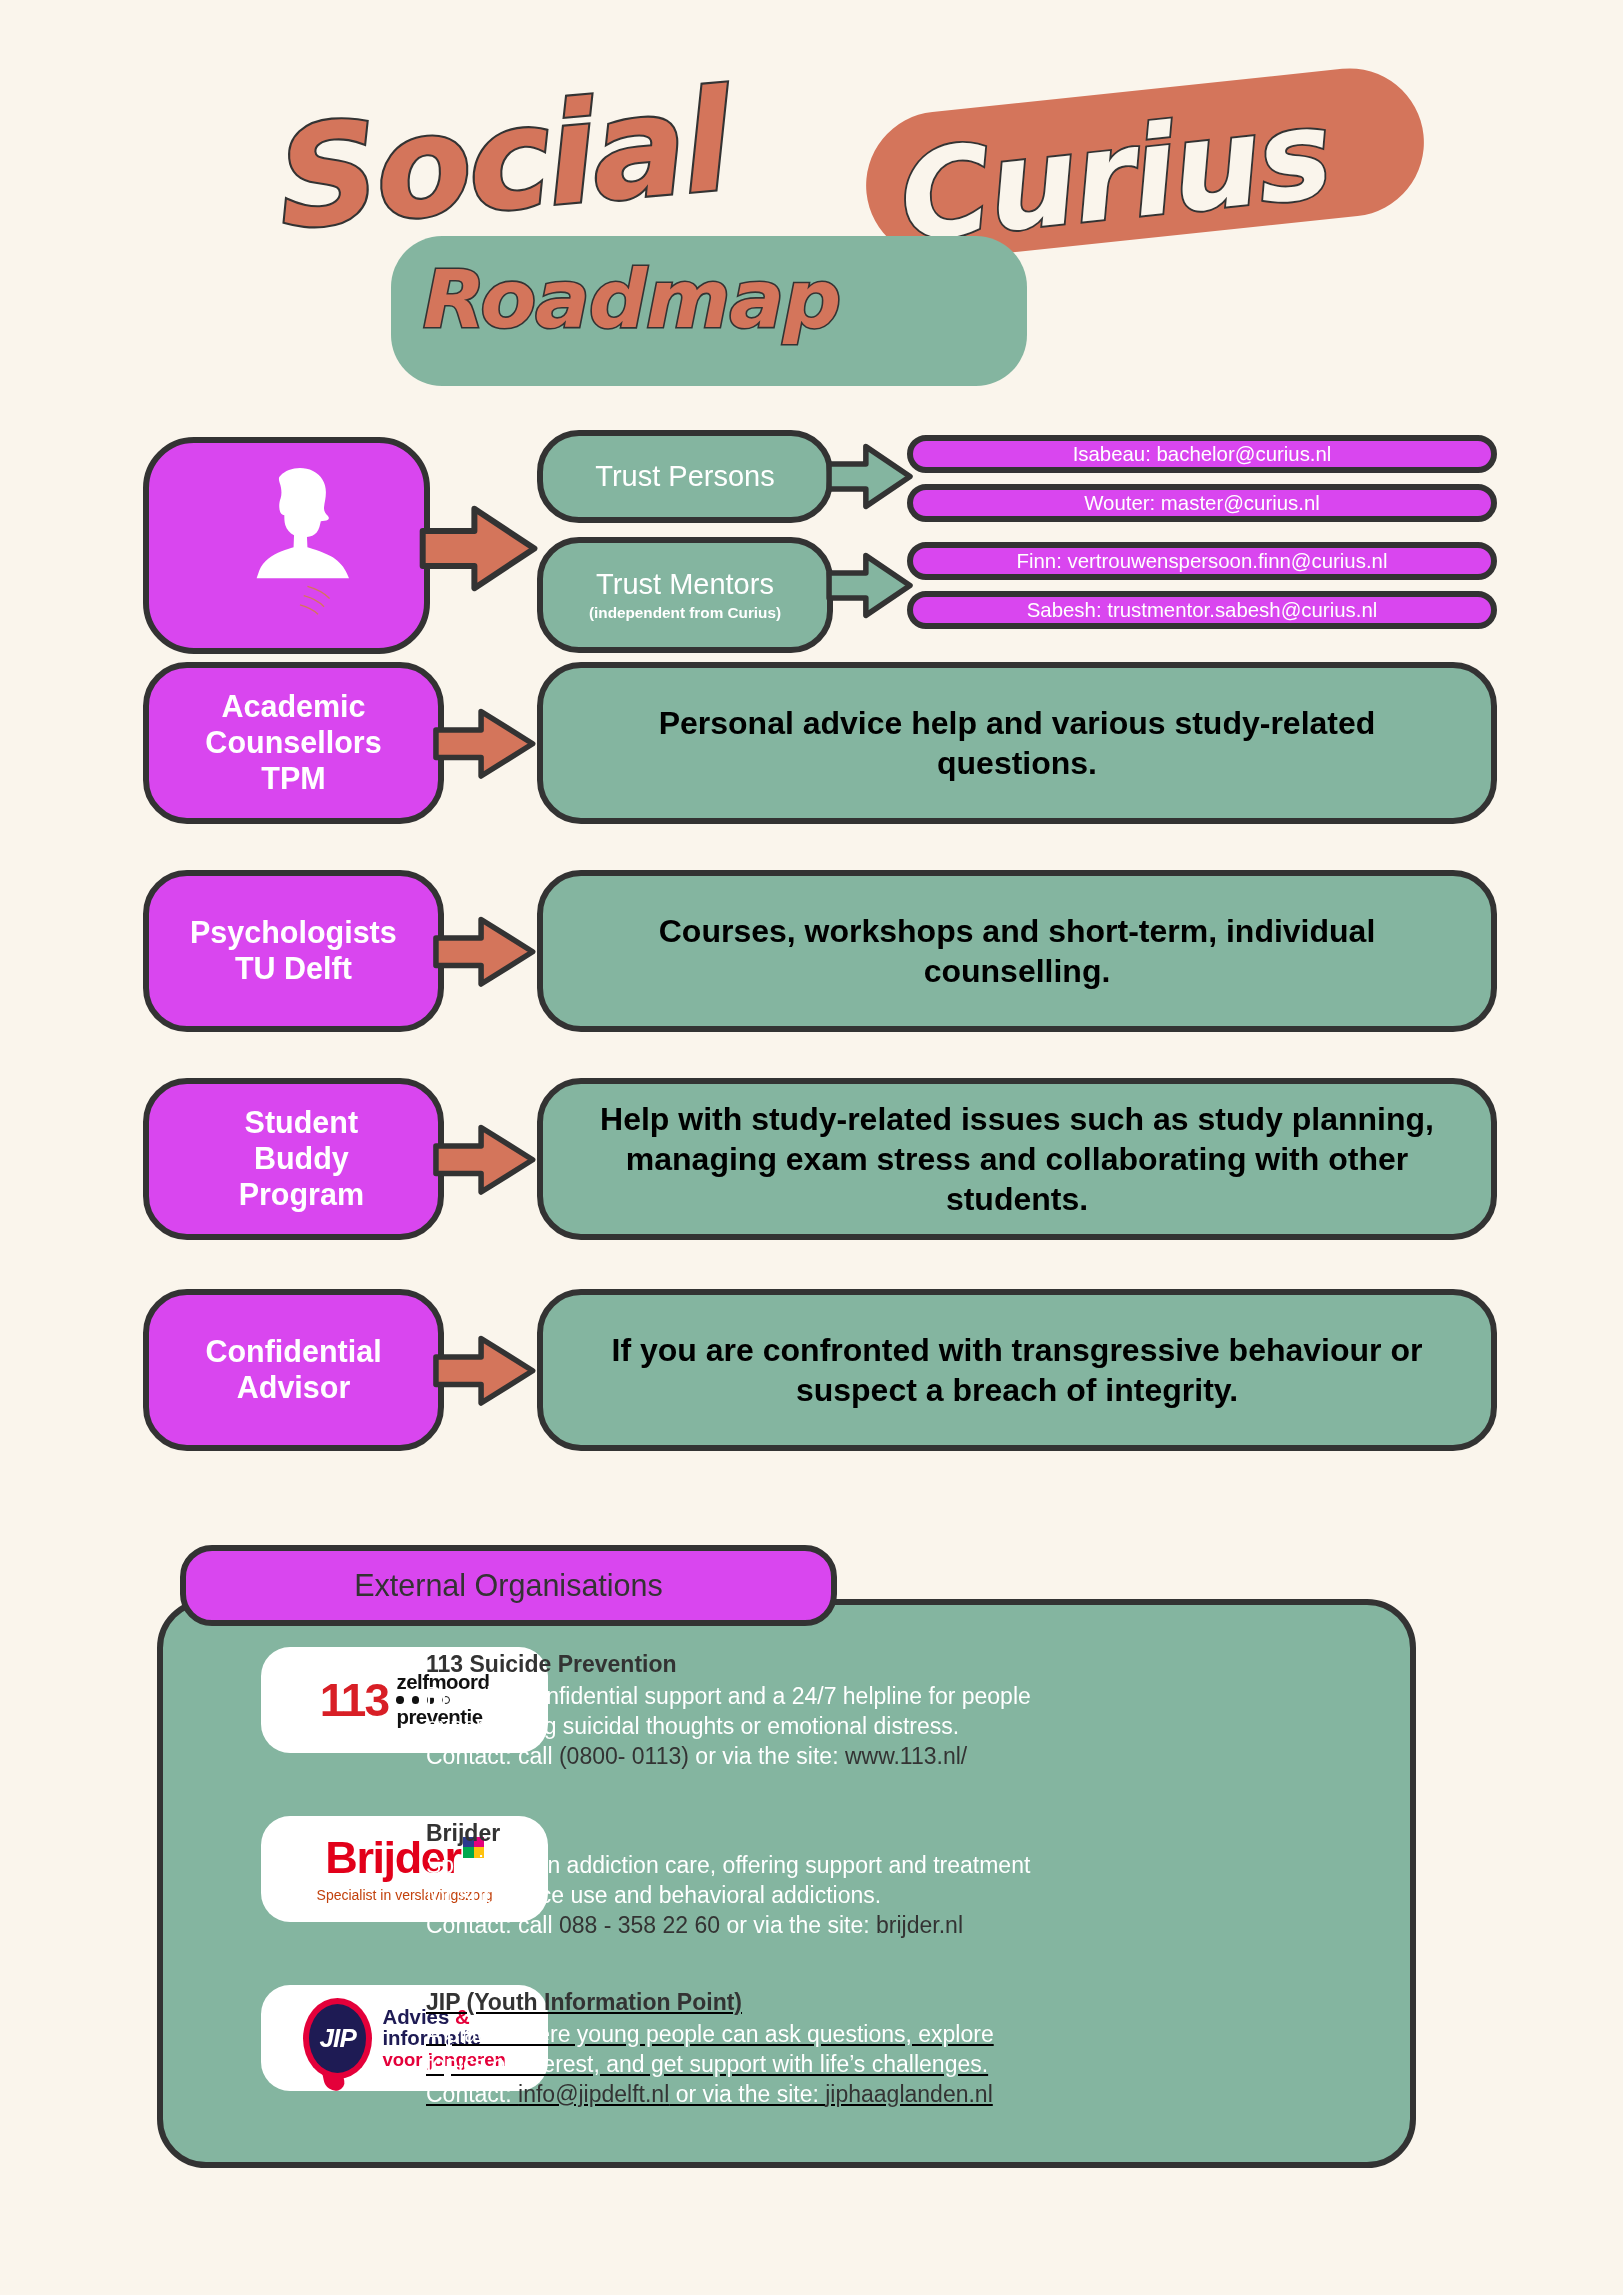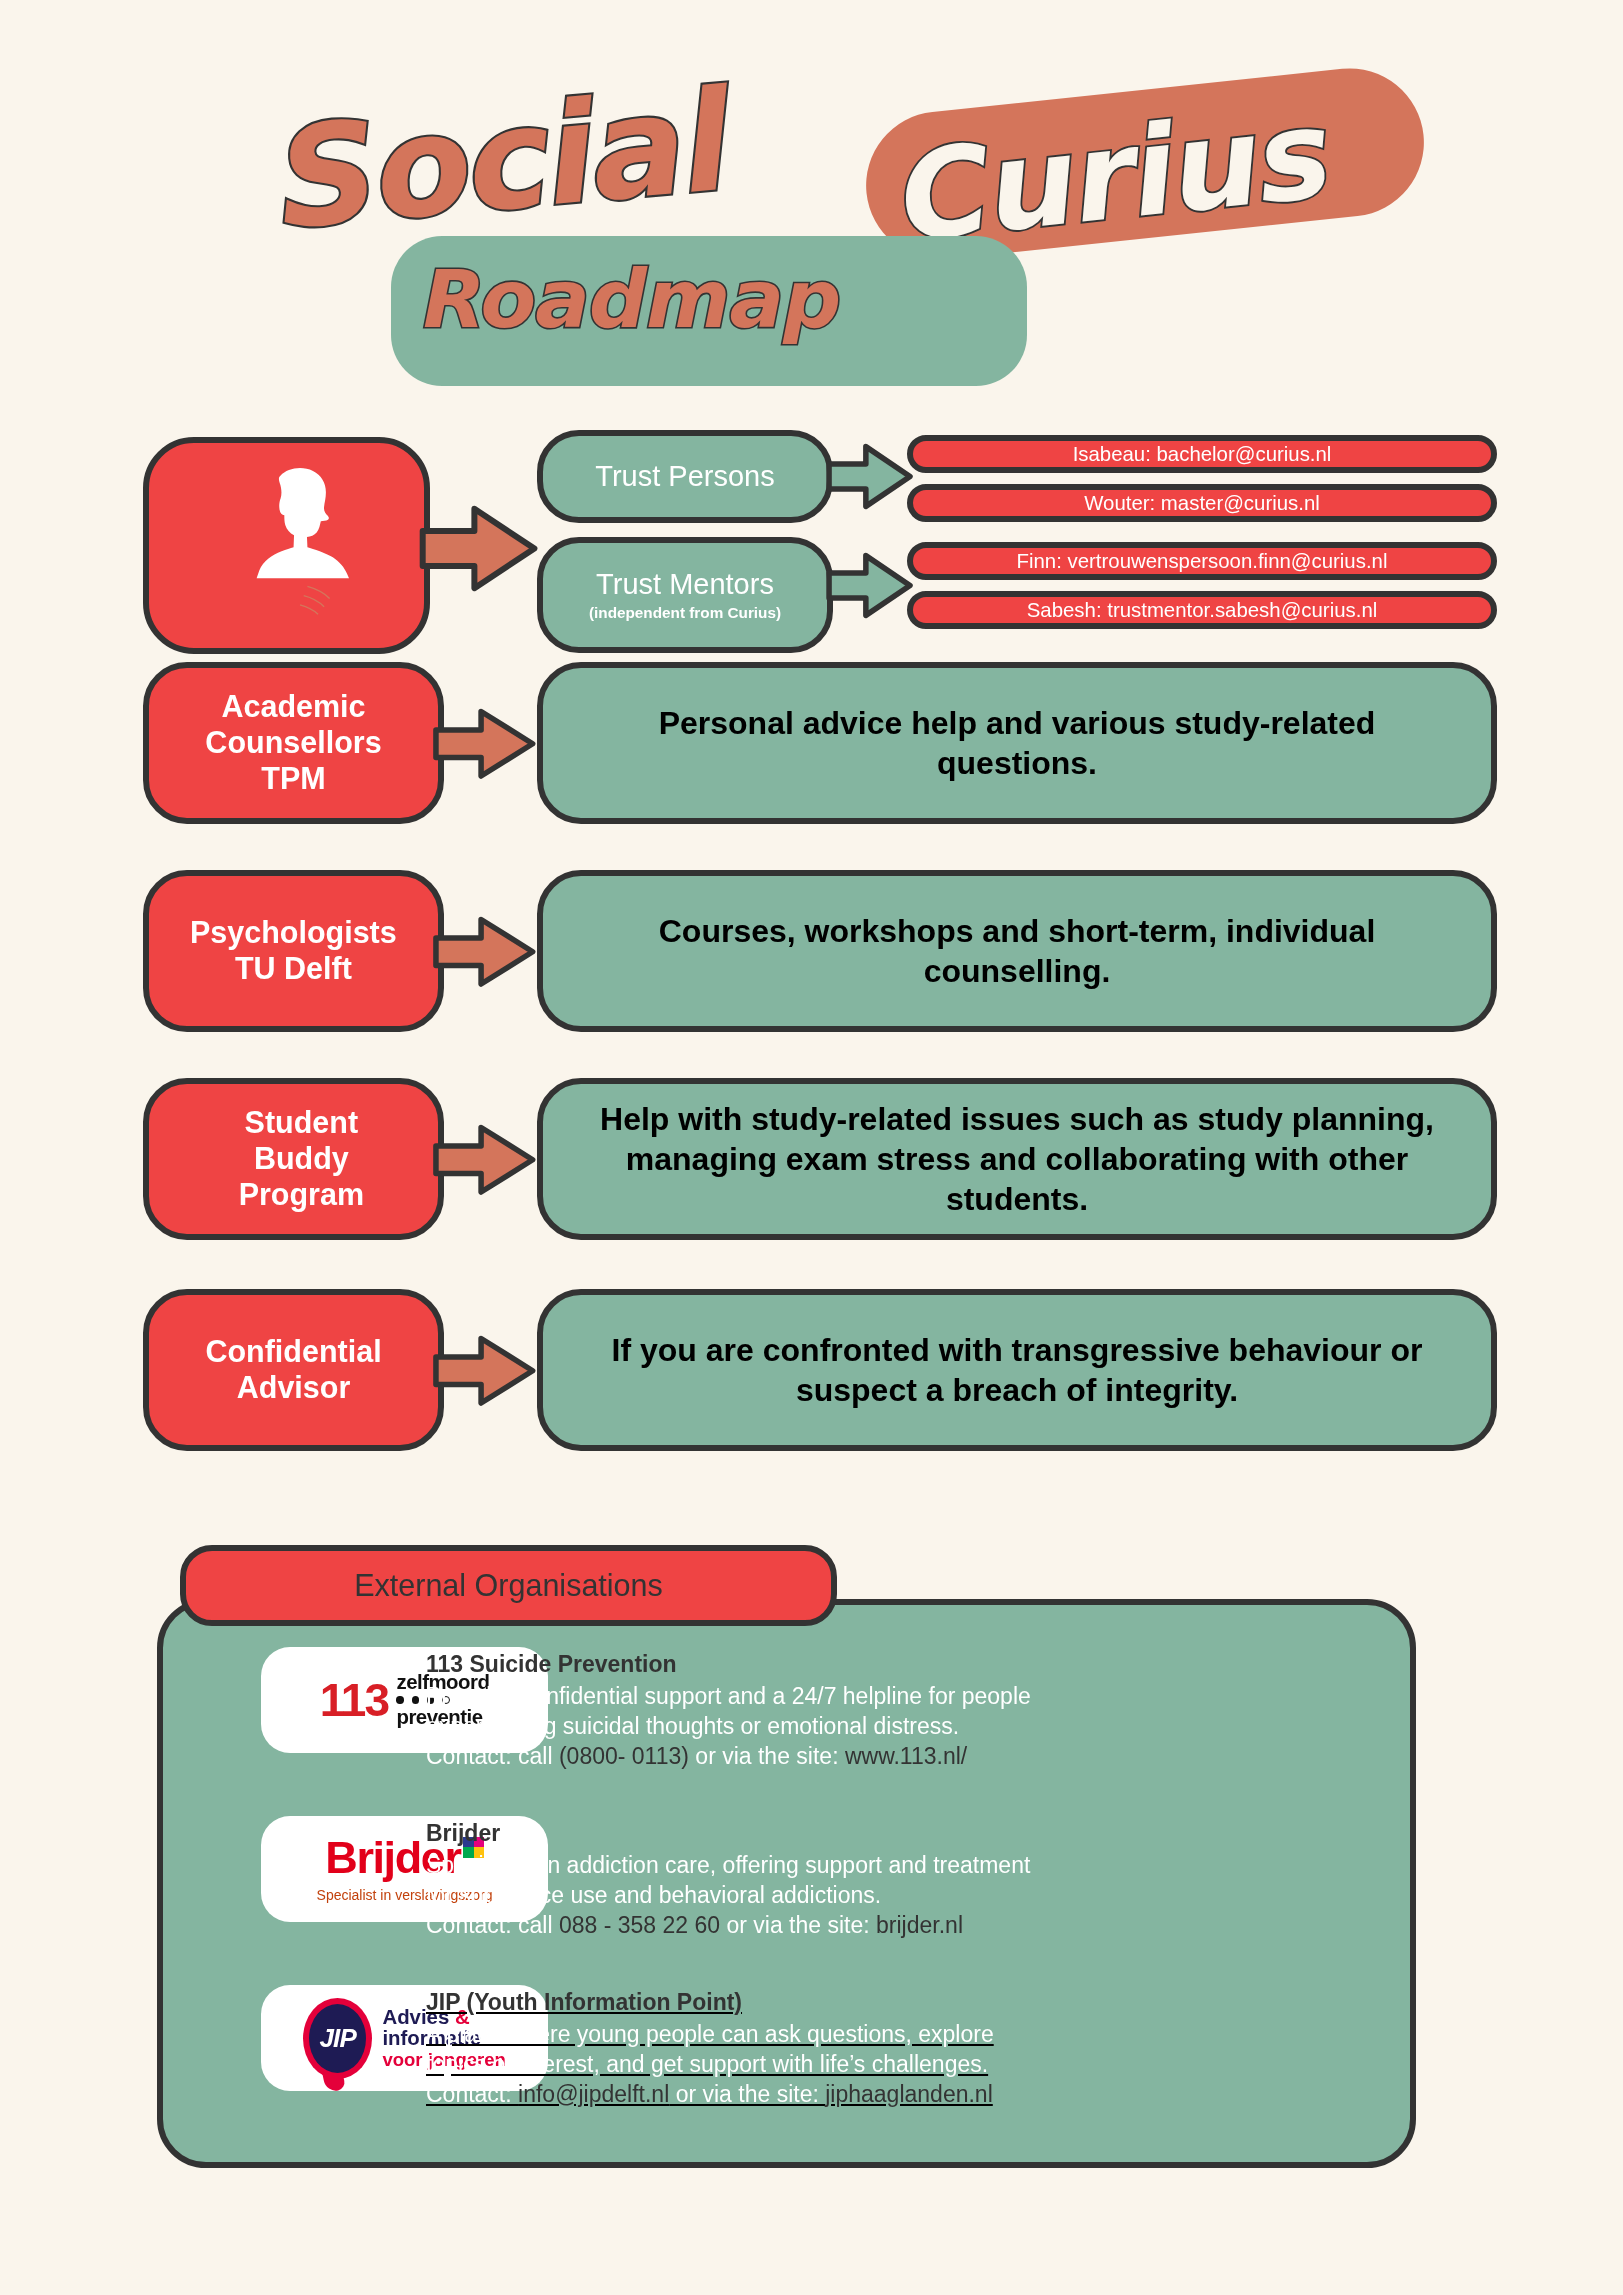--- a/index.html
+++ b/index.html
@@ -41,21 +41,21 @@
   .hdr-roadmap{
     position:absolute;left:423px;top:252px;
     font-size:81px;font-weight:900;font-style:italic;letter-spacing:-0.9px;
     color:#D4755B;-webkit-text-stroke:3.2px #333333;
     paint-order:stroke fill;
     font-family:"DejaVu Sans",sans-serif;
   }
 
   
   .sh{position:absolute;box-sizing:border-box;border:6.5px solid #333333;}
-  .coral{background:#ef4444;}
+  .coral{background:#d946ef;}
   .green{background:#84B5A0;}
 
   .label-txt{
     color:#FFFFFF;font-weight:700;text-align:center;
     line-height:1.18;
   }
   .body-txt{
     color:#000000;font-weight:700;text-align:center;line-height:1.25;
   }
 

